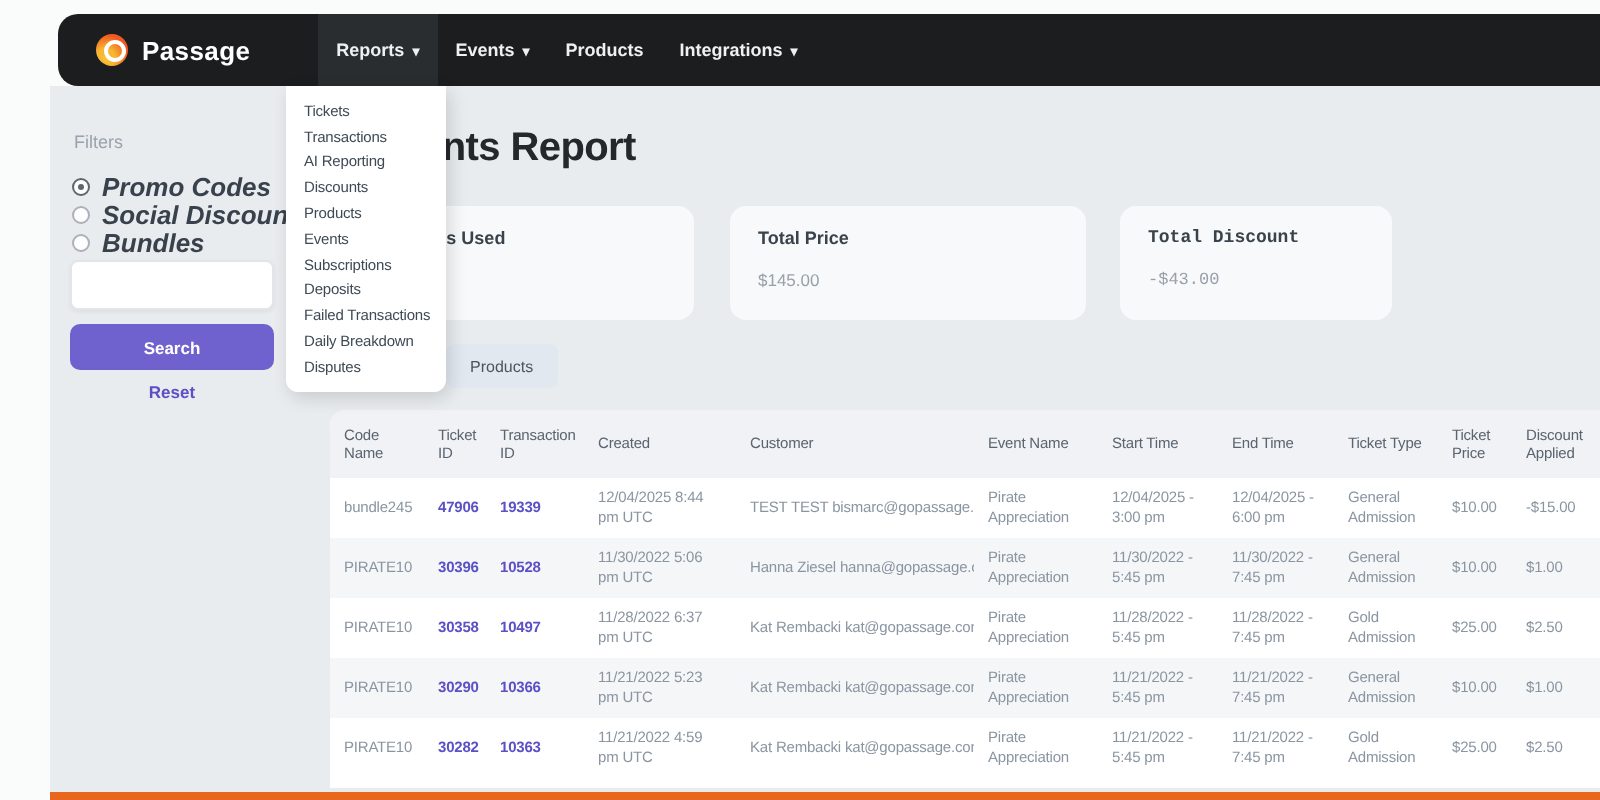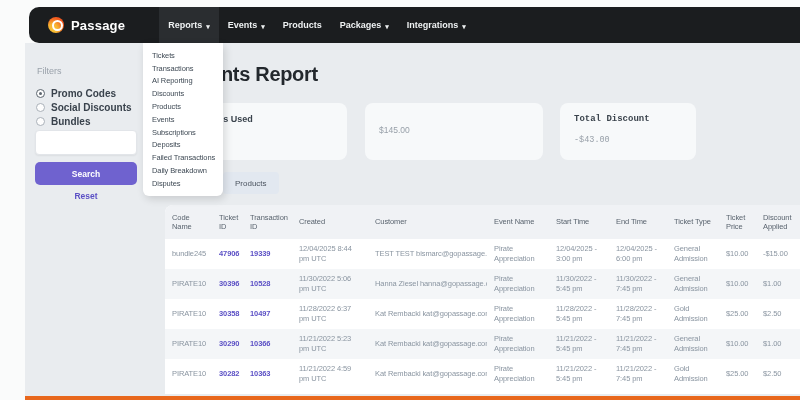--- a/index.html
+++ b/index.html
@@ -32,21 +32,21 @@
 
   
   .filters-heading { position:absolute; left:12px; top:66px; font-size:9px; color:#9aa2ab; z-index:1; }
   .filter-options { position:absolute; left:11px; top:86px; z-index:1; }
   .filter-option { display:flex; align-items:center; gap:6px; height:14px; cursor:pointer; }
   .radio { width:9px; height:9px; border:1px solid #aab1b9; border-radius:50%;
            background:#fdfdfd; position:relative; flex:0 0 auto; }
   .radio.selected { border-color:#5d666f; }
   .radio.selected::after { content:""; position:absolute; left:2px; top:2px; width:3px; height:3px;
            border-radius:50%; background:#5d666f; }
-  .filter-label { font-size:10px; font-weight:600; color:#39424c; }
+  .filter-label { font-size:13px; font-weight:600; color:#39424c;font-style:italic; }
   .search-input { position:absolute; left:10px; top:130px; width:102px; height:25px;
            border:1px solid #e2e5e9; border-radius:4px; background:#ffffff; z-index:1;
            box-shadow:0 1px 2px rgba(0,0,0,.06); font-size:9px; padding:0 6px; color:#39424c; }
   .search-btn { position:absolute; left:10px; top:162px; width:102px; height:23px;
            background:#6f62cf; border:none; border-radius:5px; color:#ffffff;
            font-size:8.5px; font-weight:600; cursor:pointer; z-index:1;
            font-family:"Liberation Sans", sans-serif; }
   .reset-link { position:absolute; left:0; top:191px; width:122px; text-align:center;
            color:#5b50c5; font-size:8.5px; font-weight:600; cursor:pointer; z-index:1; }
 
@@ -107,24 +107,20 @@
           <span class="caret">▾</span>
         </div>
         <div class="nav-item">
           <span>Events</span>
           <span class="caret">▾</span>
         </div>
         <div class="nav-item">
           <span>Products</span>
         </div>
         <div class="nav-item">
-          <span>Packages</span>
-          <span class="caret">▾</span>
-        </div>
-        <div class="nav-item">
           <span>Integrations</span>
           <span class="caret">▾</span>
         </div>
       </div>
   </div>
 
   <div class="filters-heading">Filters</div>
   <div class="filter-options">
       <div class="filter-option">
         <span class="radio selected"></span>
@@ -143,20 +139,21 @@
   <button class="search-btn">Search</button>
   <div class="reset-link">Reset</div>
 
   <div class="page-title">Discounts Report</div>
   <div id="cards">
       <div class="card card-0">
         <div class="card-label">Total Times Used</div>
         <div class="card-value"></div>
       </div>
       <div class="card card-1">
+        <div class="card-label">Total Price</div>
         <div class="card-value">$145.00</div>
       </div>
       <div class="card card-2">
         <div class="card-label">Total Discount</div>
         <div class="card-value">-$43.00</div>
       </div>
     </div>
   <div class="tab-bar">
       <div class="tab">Products</div>
     </div>

